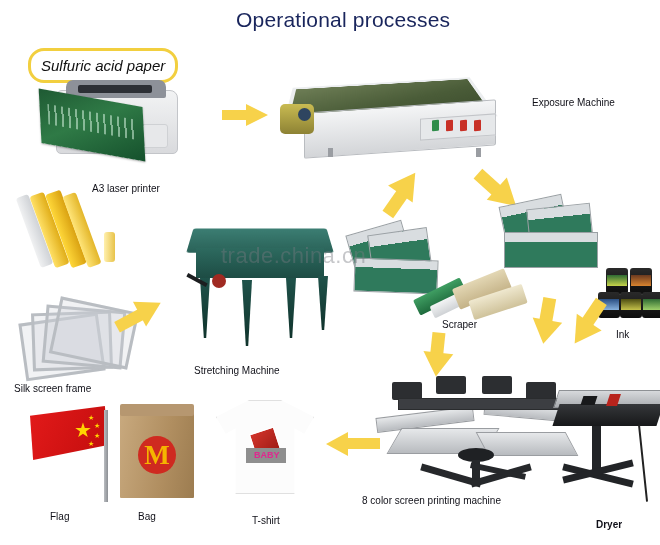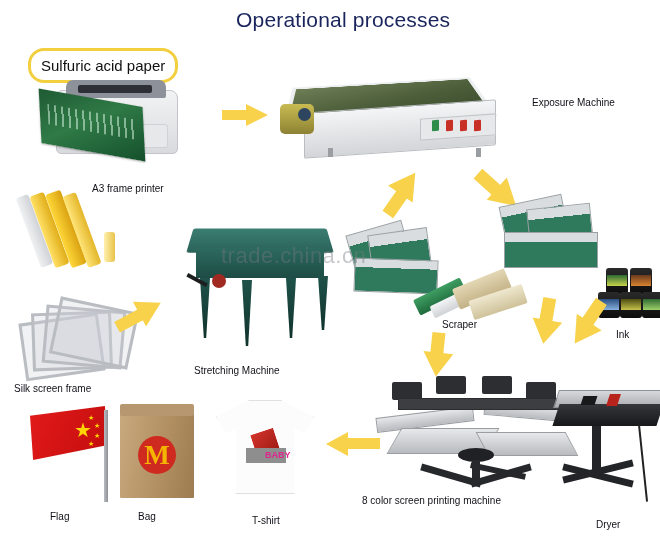--- a/index.html
+++ b/index.html
@@ -90,32 +90,32 @@
   .dry-stand{position:absolute;background:#222427;}
 </style>
 </head>
 <body>
 
 <div id="stage">
 
   <div class="title" style="left:228px;top:8px;">Operational processes</div>
 
   <div>
-    <div class="callout" style="left:20px;top:48px;">Sulfuric acid paper</div>
+    <div class="callout" style="left:20px;top:48px;font-style:italic;">Sulfuric acid paper</div>
     <div class="callout-tail" style="left:96px;top:84px;"></div>
   </div>
 
   <div class="pic" style="left:48px;top:72px;width:140px;height:100px;">
     <div class="prn-body"></div>
     <div class="prn-top"></div>
     <div class="prn-slot"></div>
     <div class="prn-tray"></div>
     <div class="prn-paper"></div>
   </div>
-  <div class="lbl" style="left:84px;top:180px;">A3 frame printer</div>
+  <div class="lbl" style="left:84px;top:180px;">A3 laser printer</div>
 
   <div class="arrow" style="left:214px;top:104px;width:46px;height:22px;">
     <div class="shaft" style="left:0;top:6px;width:28px;height:10px;"></div>
     <div class="head" style="left:24px;top:0;border-top:11px solid transparent;border-bottom:11px solid transparent;border-left:22px solid #f7d24a;"></div>
   </div>
 
   <div class="pic" style="left:272px;top:60px;width:230px;height:108px;">
     <div class="exp-glass"></div>
     <div class="exp-base"></div>
     <div class="exp-panel"></div>
@@ -248,21 +248,21 @@
   <div class="pic" style="left:548px;top:390px;width:112px;height:120px;">
     <div class="dry-top"></div>
     <div class="dry-box"></div>
     <div style="position:absolute;left:26px;top:6px;width:14px;height:9px;background:#18191b;transform:skewX(-18deg);"></div>
     <div style="position:absolute;left:52px;top:4px;width:11px;height:12px;background:#b8231c;transform:skewX(-18deg);"></div>
     <div class="dry-stand" style="left:36px;top:36px;width:9px;height:50px;"></div>
     <div class="dry-stand" style="left:6px;top:82px;width:72px;height:7px;transform:rotate(14deg);"></div>
     <div class="dry-stand" style="left:6px;top:78px;width:72px;height:7px;transform:rotate(-14deg);"></div>
     <div style="position:absolute;left:86px;top:34px;width:2px;height:78px;background:#222;border-radius:2px;transform:rotate(-6deg);"></div>
   </div>
-  <div class="lbl" style="left:588px;top:516px;">Dryer</div>
+  <div class="lbl" style="left:588px;top:516px;font-weight:bold;">Dryer</div>
 
   <div class="arrow" style="left:318px;top:432px;width:56px;height:24px;">
     <div class="shaft" style="left:18px;top:6px;width:36px;height:11px;"></div>
     <div class="head" style="left:0;top:0;border-top:12px solid transparent;border-bottom:12px solid transparent;border-right:22px solid #f7d24a;"></div>
   </div>
 
   <div class="pic" style="left:22px;top:406px;width:90px;height:100px;">
     <div class="flagcloth"></div>
     <div class="star" style="left:44px;top:14px;font-size:20px;">★</div>
     <div class="star" style="left:58px;top:8px;font-size:7px;">★</div>
@@ -278,21 +278,21 @@
     <div class="bagtop"></div>
     <div class="mlogo">M</div>
   </div>
   <div class="lbl" style="left:130px;top:508px;">Bag</div>
 
   <div class="pic" style="left:208px;top:400px;width:104px;height:100px;">
     <div class="shirt"></div>
     <div class="shirtart">
       <div style="position:absolute;left:6px;top:0;width:24px;height:22px;background:linear-gradient(150deg,#d2342b,#9e1b15);transform:rotate(-18deg);border:1px solid #fff;"></div>
       <div style="position:absolute;left:0;top:18px;width:40px;height:15px;background:#8e8e8e;">
-        <span style="position:absolute;left:19px;top:2px;font-size:9px;font-weight:bold;color:#e0278f;font-family:'Liberation Sans',sans-serif;">BABY</span>
+        <span style="position:absolute;left:8px;top:2px;font-size:9px;font-weight:bold;color:#e0278f;font-family:'Liberation Sans',sans-serif;">BABY</span>
       </div>
     </div>
   </div>
   <div class="lbl" style="left:244px;top:512px;">T-shirt</div>
 
   <div class="watermark" style="left:213px;top:243px;">trade.china.cn</div>
 
 </div>
 
 </body></html>

